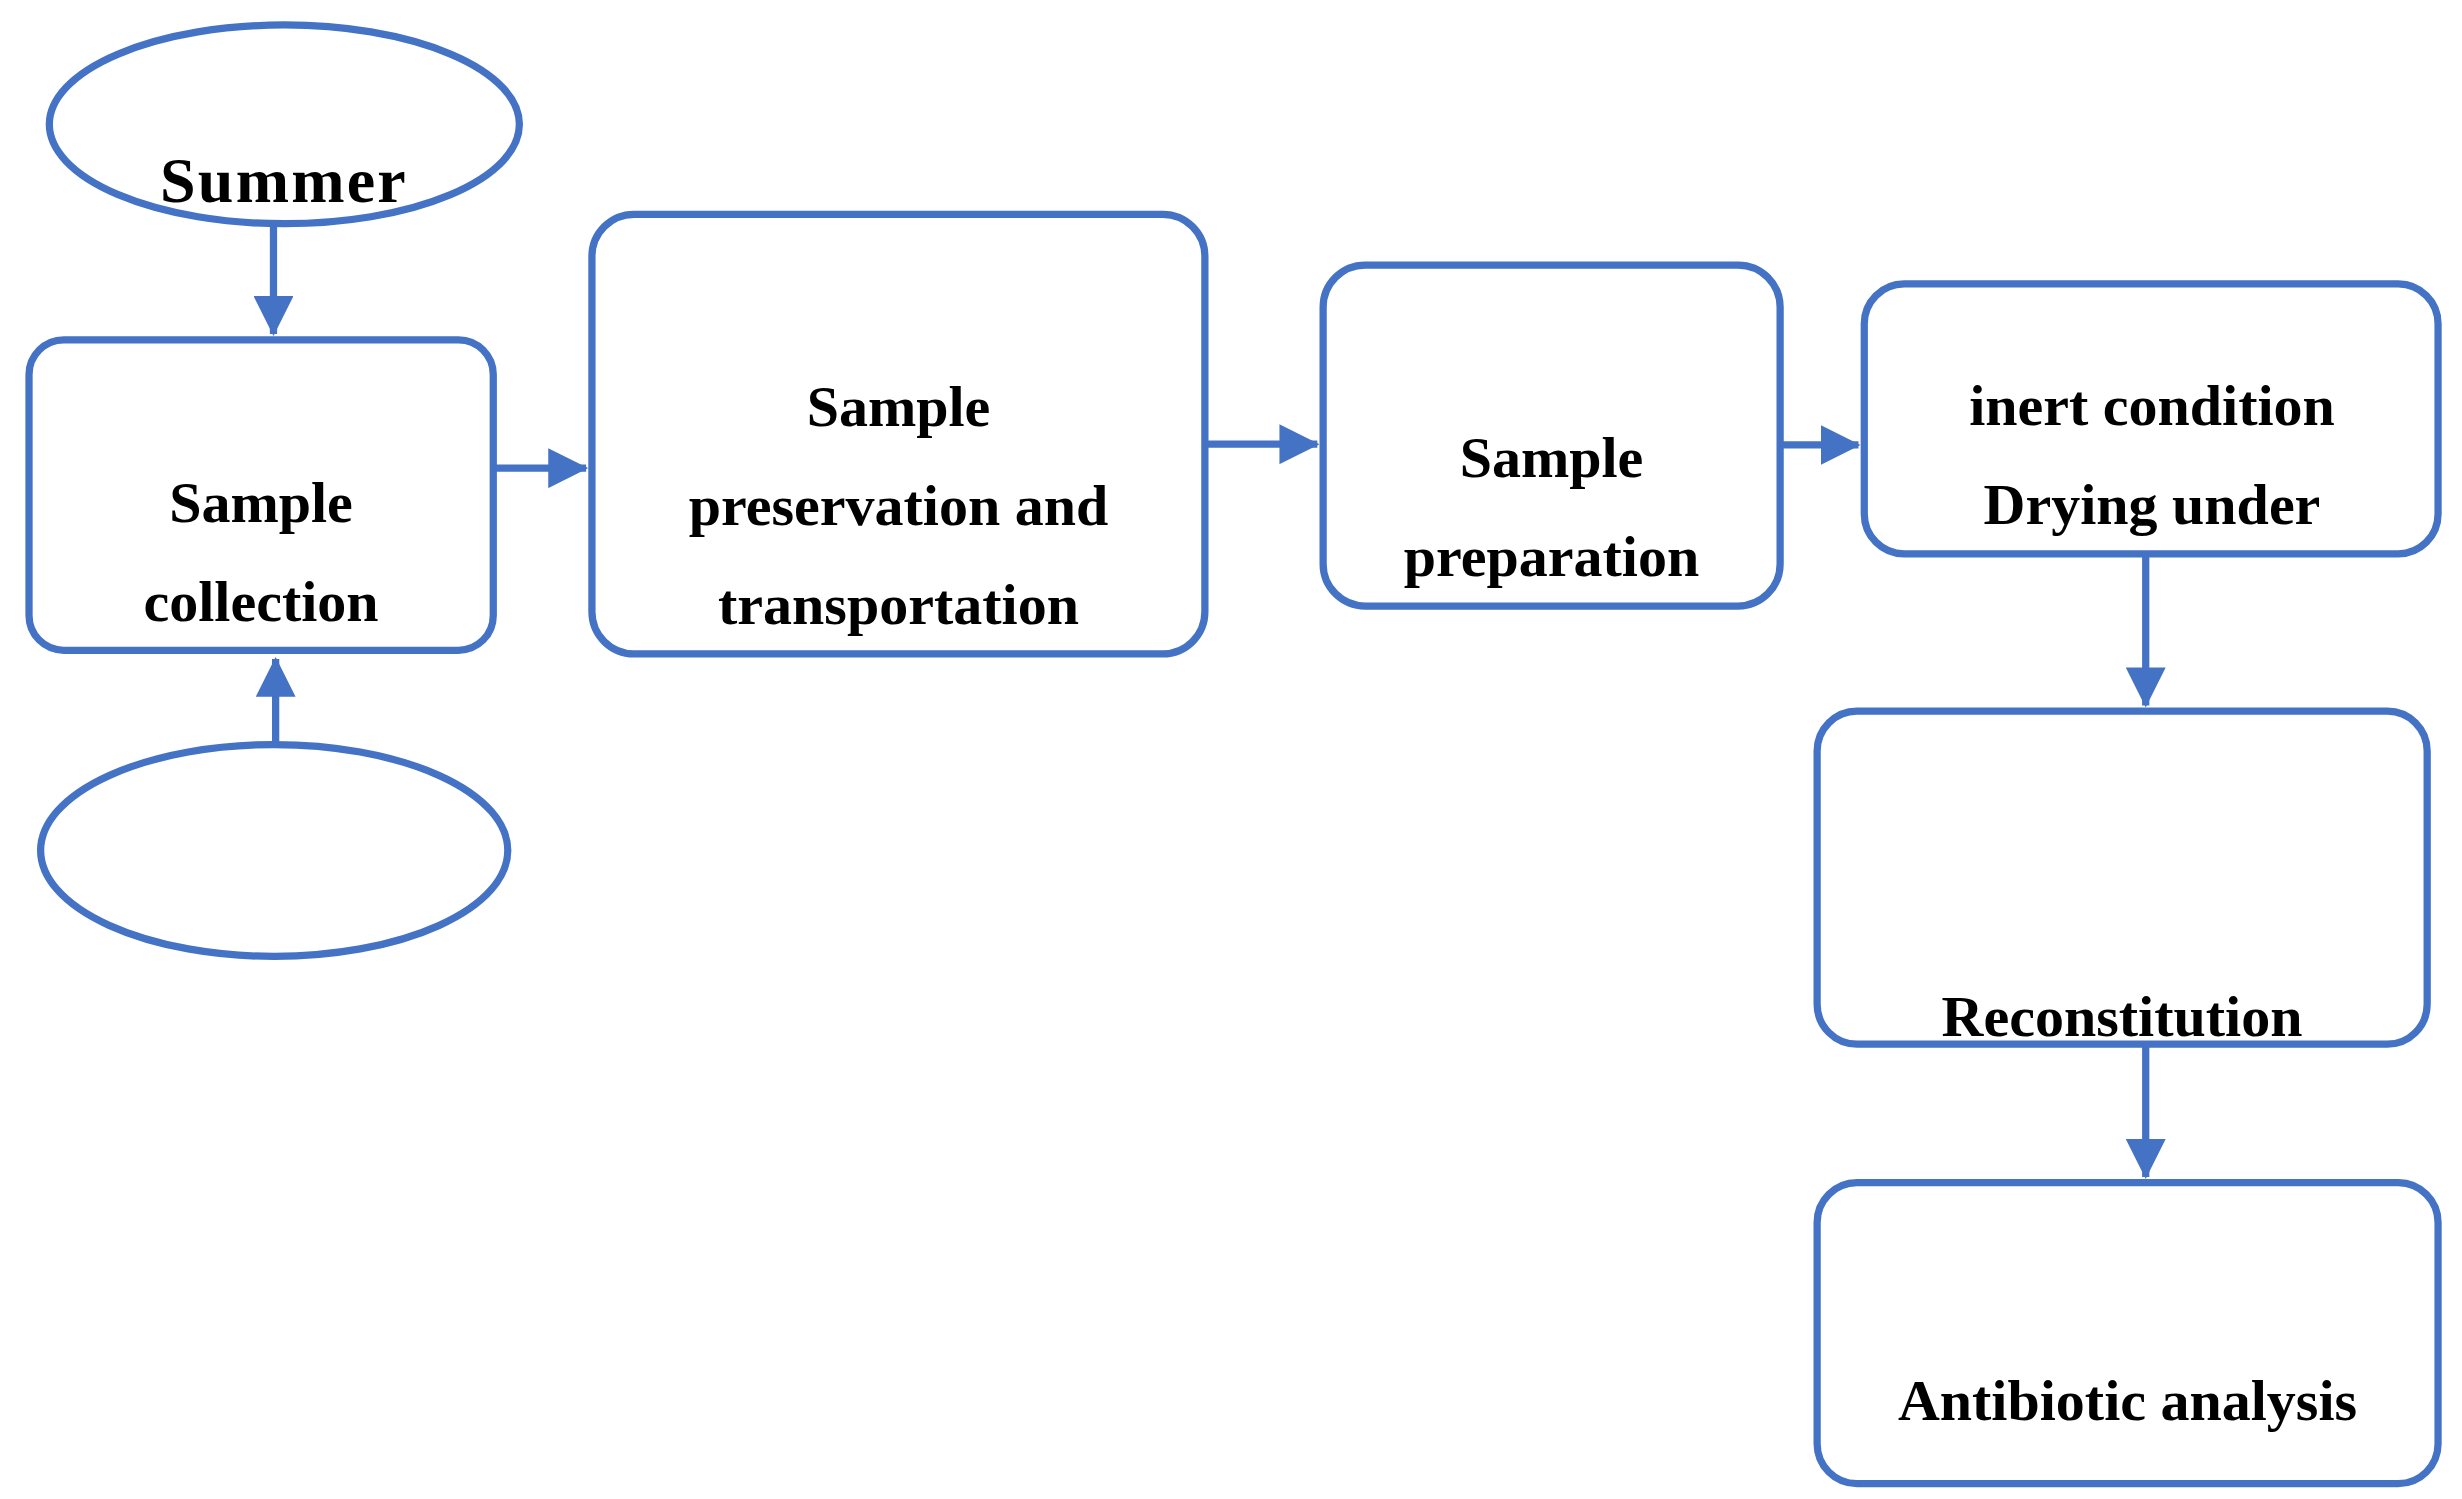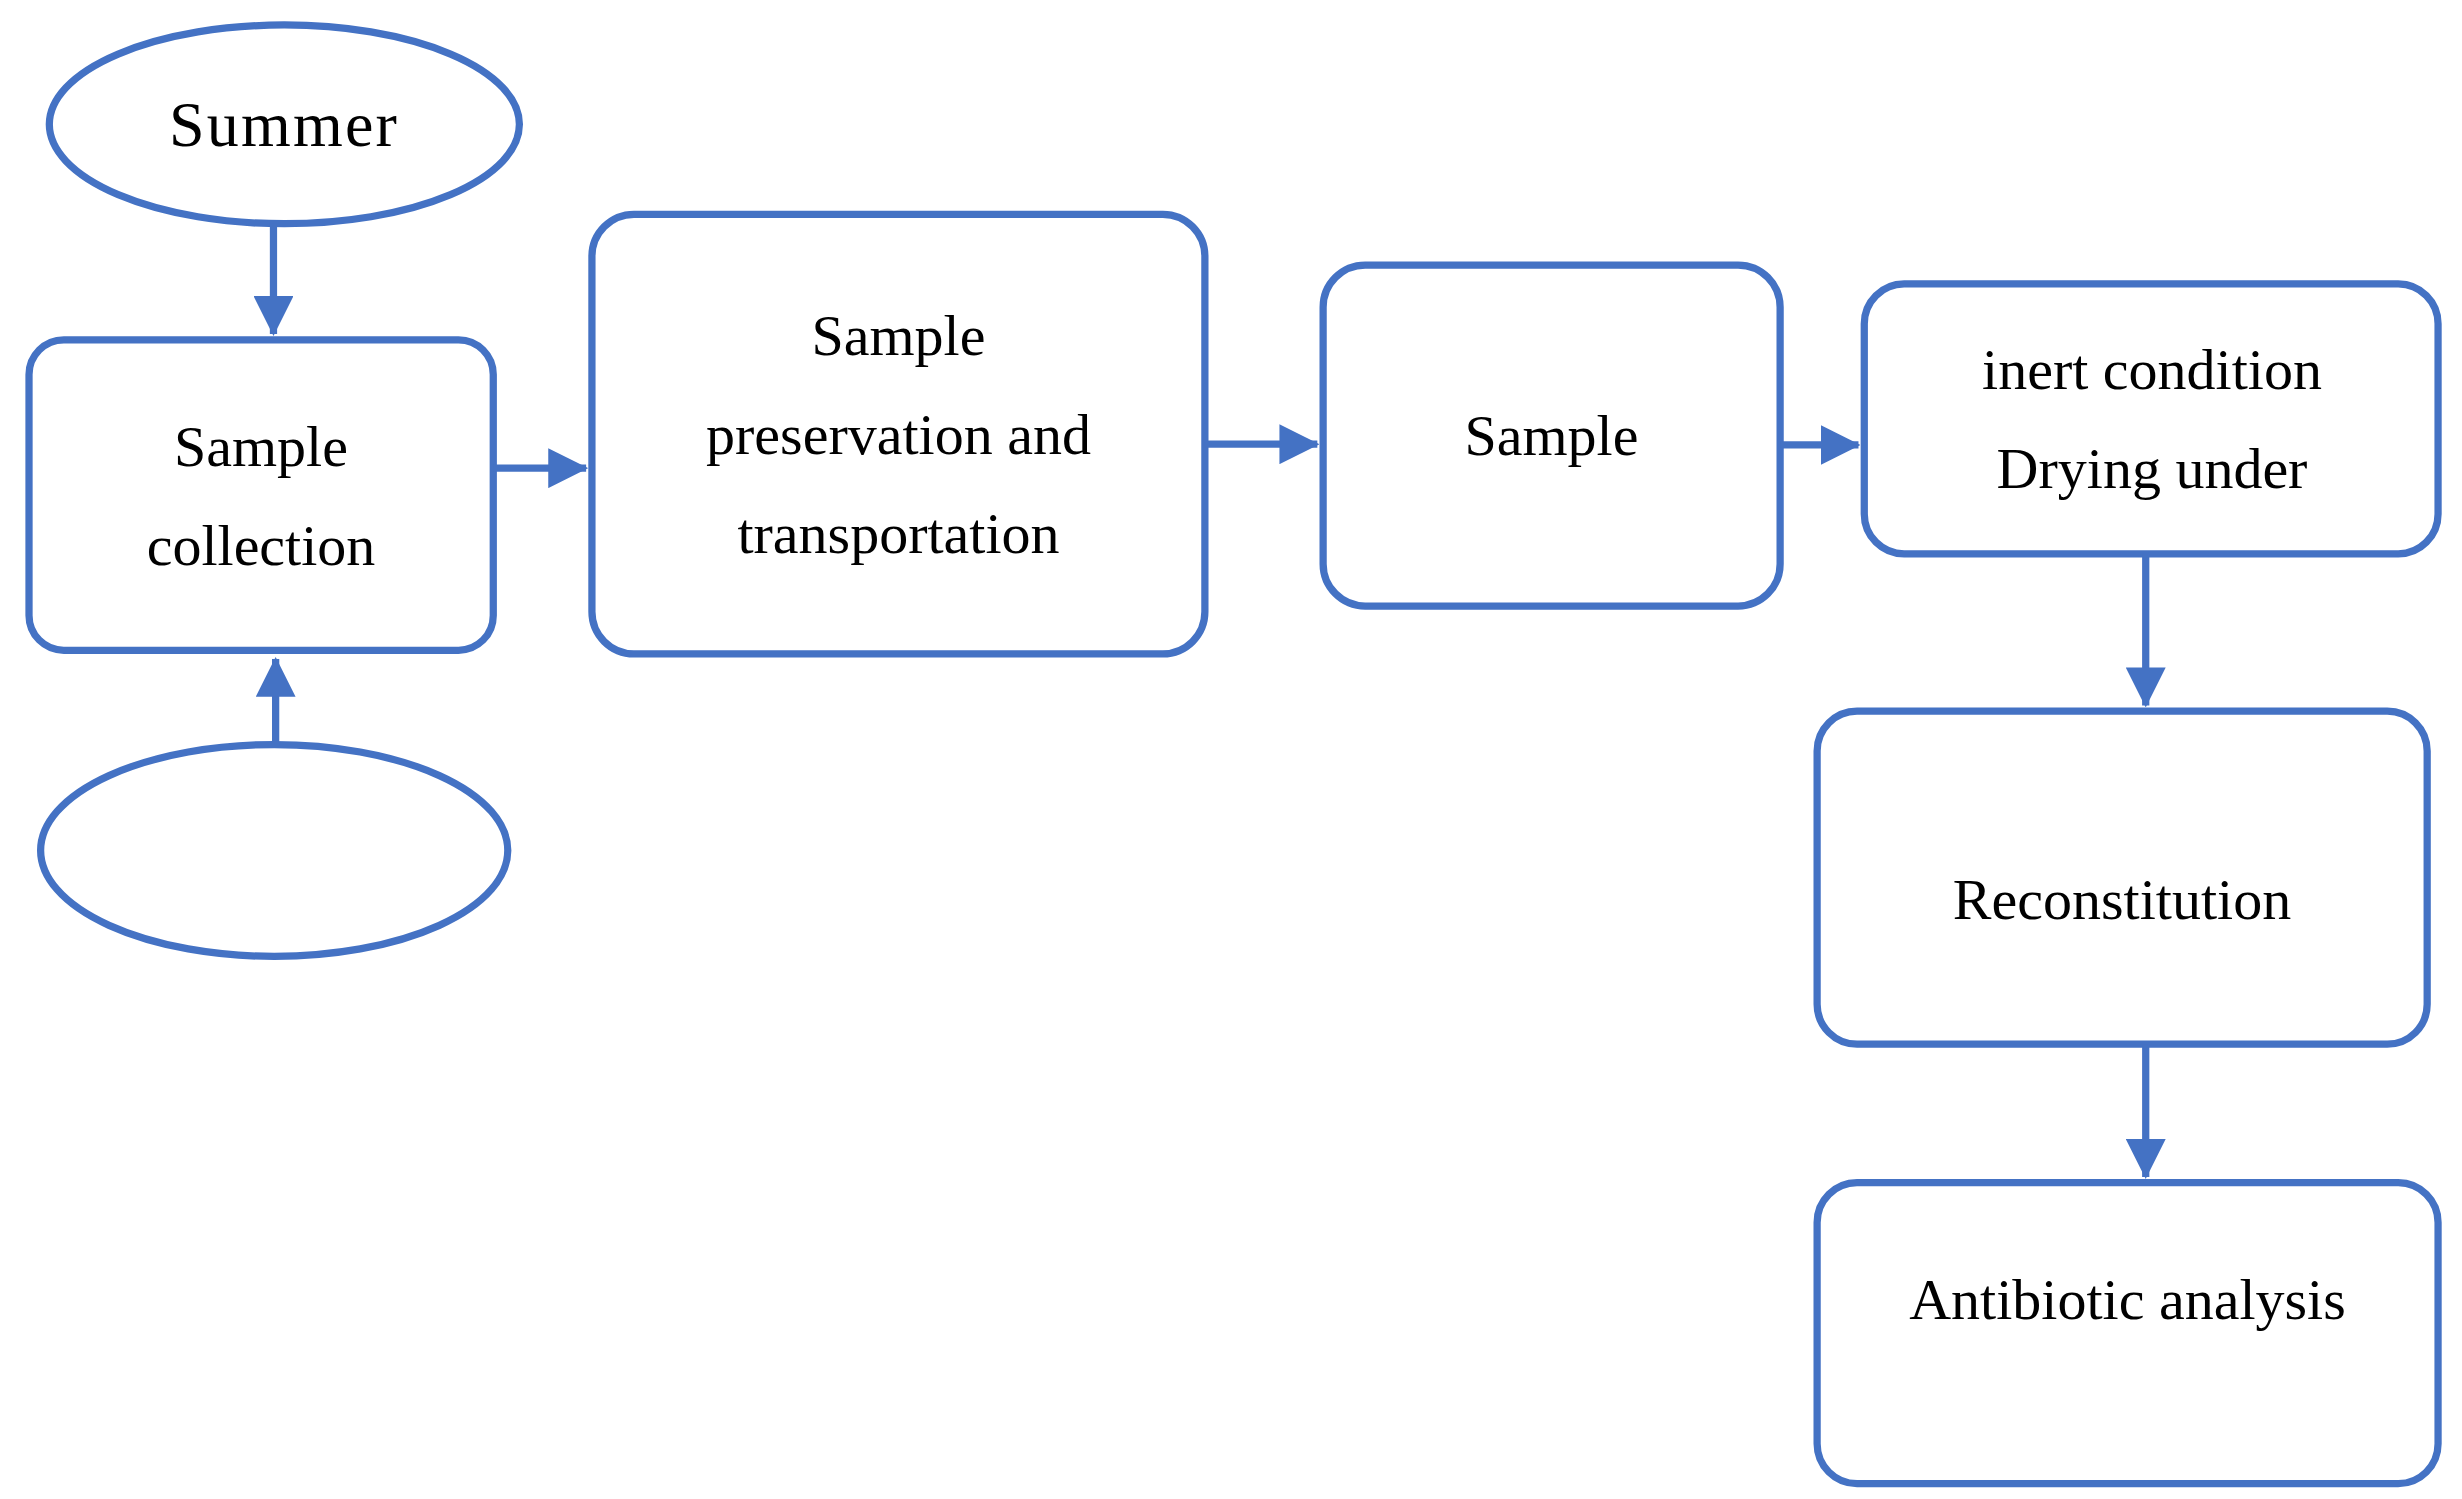--- a/index.html
+++ b/index.html
@@ -15,25 +15,26 @@
     position:relative;
     overflow:hidden;
   }
   #stage{position:absolute;left:0;top:0;width:2462px;height:1500px;}
   #diagram-svg{position:absolute;left:0;top:0;width:100%;height:100%;}
   .shape{fill:var(--bg);stroke:var(--accent);stroke-width:10;}
   .edge{stroke:var(--accent);stroke-width:10;fill:none;}
   .node-label{
     position:absolute;
     display:flex;flex-direction:column;
-    align-items:center;justify-content:center;
+    align-items:center;justify-content:flex-end;
     text-align:center;
     color:var(--text);
     font-size:58px;line-height:99px;
     pointer-events:none;
+    font-weight:bold;
   }
   .node-label.ellipse-label{font-size:64px;letter-spacing:2.2px;line-height:87px;}
   .node-label span{display:block;white-space:nowrap;}
 </style>
 </head>
 <body>
 
 <div id="stage">
 
   <svg id="diagram-svg" viewBox="0 0 3394 2067">
@@ -72,20 +73,21 @@
 
 
   <div class="node-label" style="left:592px;top:214px;width:613px;height:440px;">
     <span>Sample</span>
     <span>preservation and</span>
     <span>transportation</span>
   </div>
 
   <div class="node-label" style="left:1323px;top:265px;width:457px;height:341px;">
     <span>Sample</span>
+    <span>preparation</span>
   </div>
 
   <div class="node-label" style="left:1865px;top:284px;width:574px;height:270px;">
     <span>inert condition</span>
     <span>Drying under</span>
   </div>
 
   <div class="node-label" style="left:1817px;top:733px;width:610px;height:333px;">
     <span>Reconstitution</span>
   </div>

